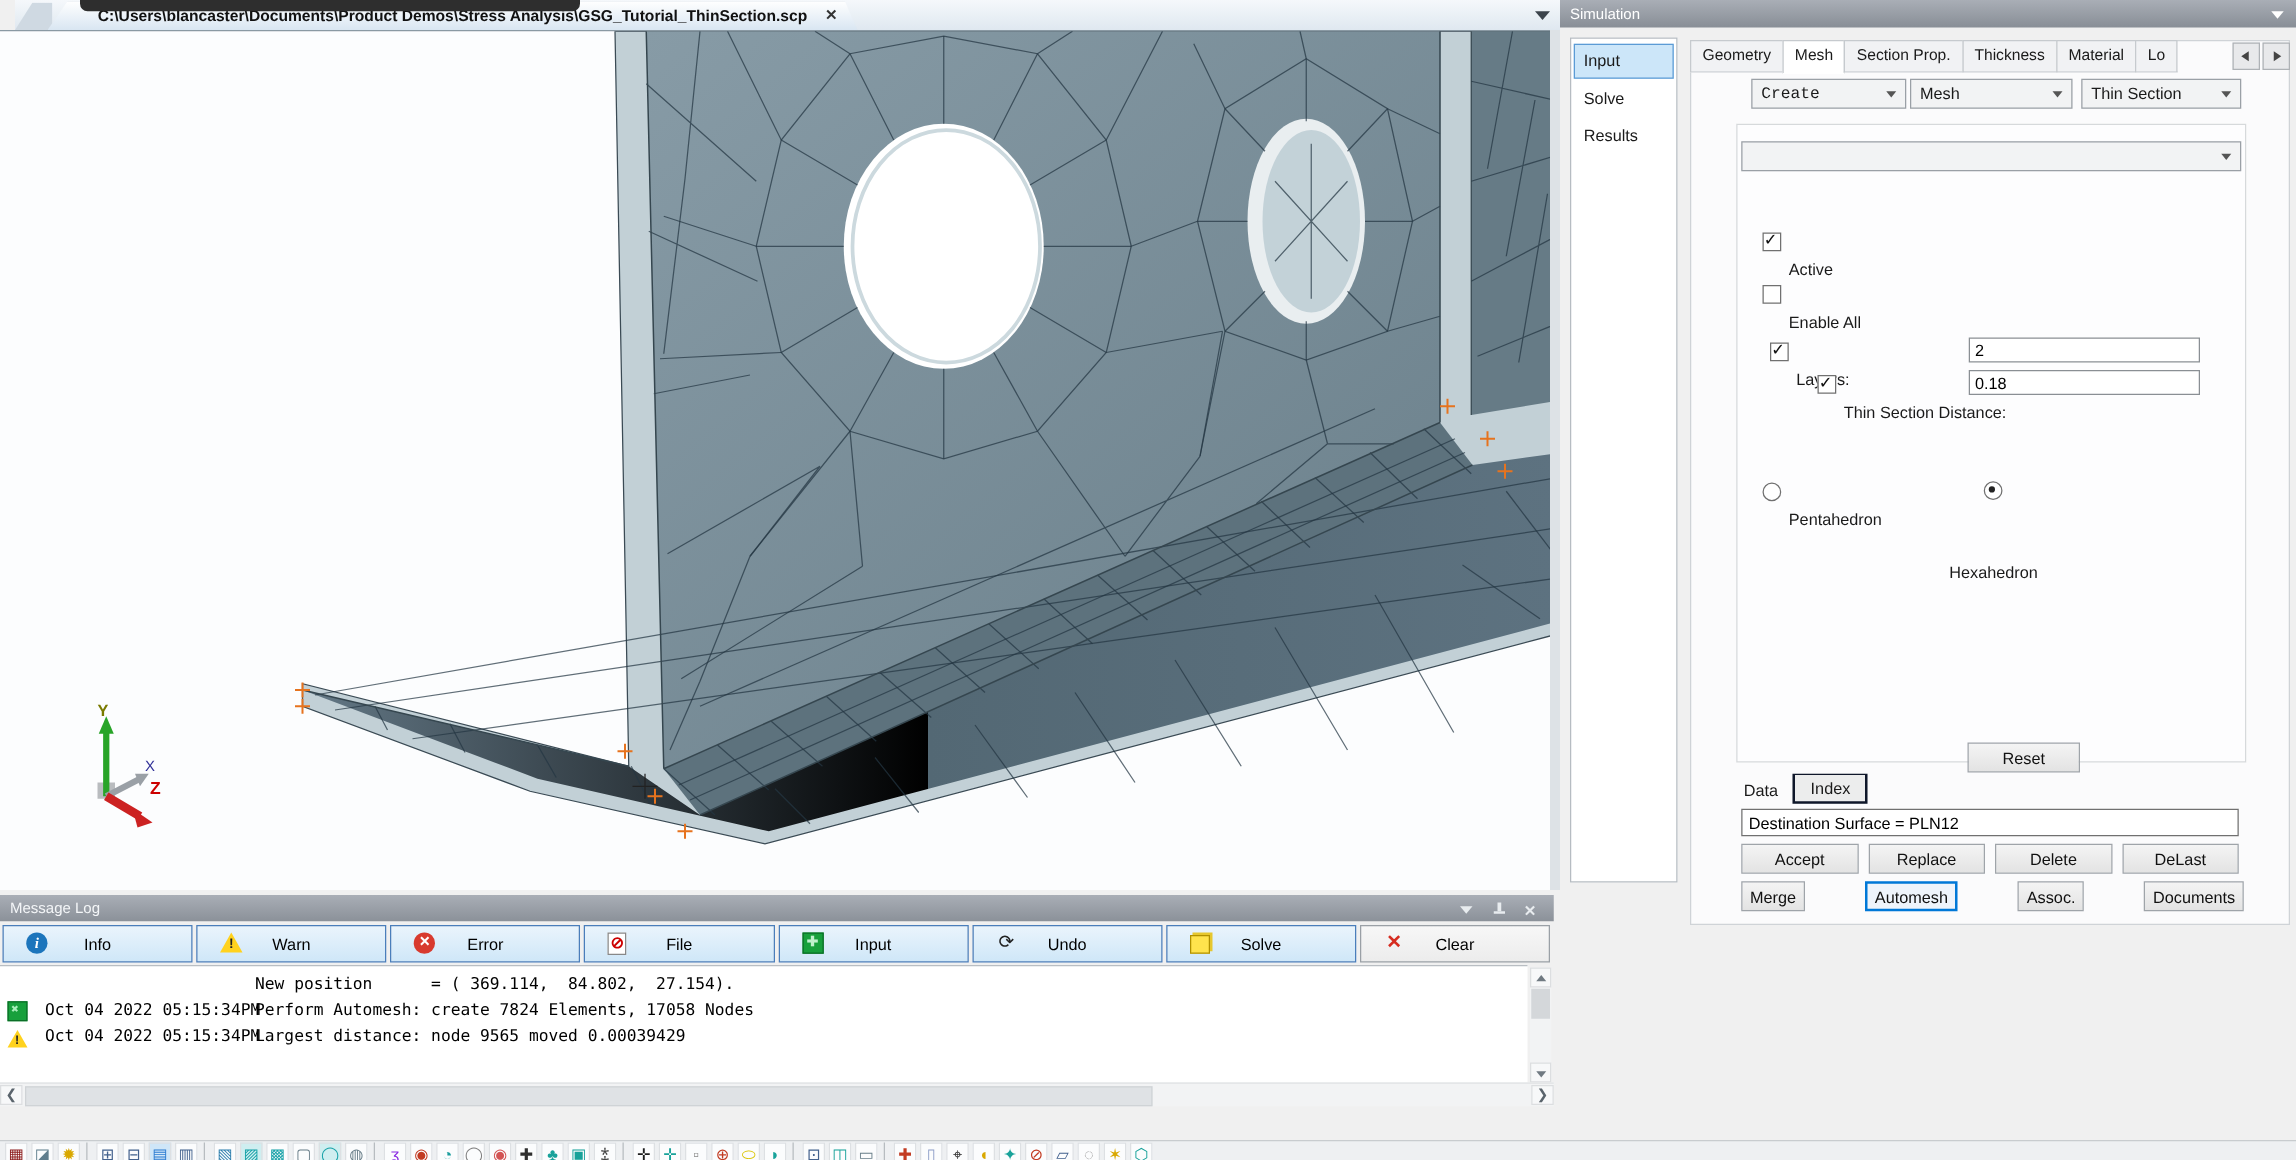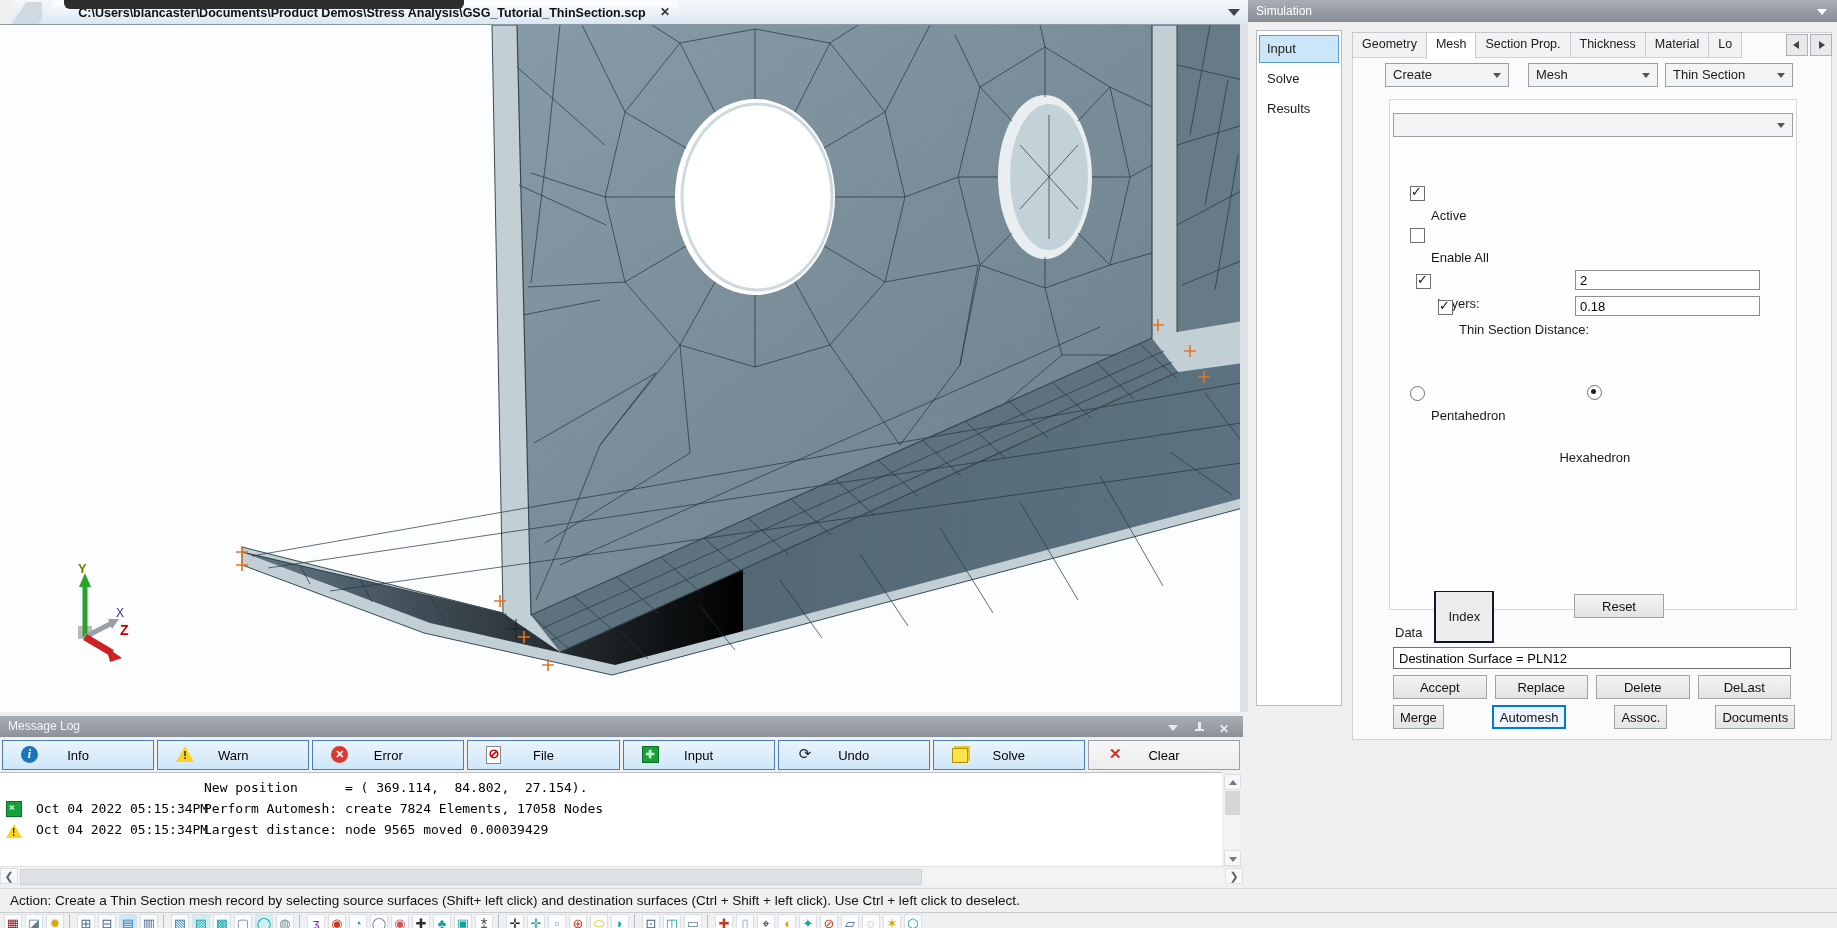--- a/index.html
+++ b/index.html
@@ -66,21 +66,21 @@
   .cb{width:13px;height:13px;border:1px solid #707070;background:#fff;position:relative;flex:none;}
   .cb.on::after{content:"✓";position:absolute;left:0px;top:-3px;font-size:13px;color:#111;}
   .radio{width:13px;height:13px;border:1px solid #707070;border-radius:50%;background:#fff;position:relative;flex:none;}
   .radio.on::after{content:"";position:absolute;left:3px;top:3px;width:5px;height:5px;border-radius:50%;background:#222;}
   .field{position:absolute;height:20px;border:1px solid #8a8f94;background:#fff;
     font:13px "Liberation Sans",sans-serif;padding:0 4px;box-sizing:border-box;}
   .btn{background:linear-gradient(#f4f4f4,#e3e3e3);border:1px solid #9fa4a9;
     font:13px "Liberation Sans",sans-serif;cursor:pointer;color:#111;}
   .reset-btn{position:absolute;left:184px;top:494px;width:90px;height:24px;}
   .datatabs{position:absolute;left:40px;top:582px;height:28px;display:flex;align-items:flex-end;gap:10px;}
-  .datatab{padding:17px 12px;border:2px solid #0f172a;background:#eceded;cursor:pointer;border-top-width:1px;}
+  .datatab{padding:3px 12px;border:2px solid #0f172a;background:#eceded;cursor:pointer;border-top-width:1px;}
   .datatab.active{border:none;background:transparent;padding:3px 2px;}
   .dest-input{position:absolute;left:40px;top:614px;width:398px;height:22px;
     border:1px solid #707070;background:#fff;font:13px "Liberation Sans",sans-serif;
     padding:0 5px;box-sizing:border-box;white-space:pre;}
   .abtn-row{position:absolute;left:40px;width:398px;height:24px;display:flex;gap:8px;}
   .abtn-row .btn{flex:1;}
   .btn.focused{border:2px solid #0078d7;background:#eef4fb;}
   
   .msglog{position:absolute;left:0;top:716px;width:1243px;height:172px;background:#f0f0f0;}
   .ml-title{position:absolute;left:0;top:0;width:100%;height:21px;
@@ -311,21 +311,21 @@
         <div class="tab-scrolls">
           <div class="tab-scroll left">
               <i></i>
             </div>
           <div class="tab-scroll right">
               <i></i>
             </div>
         </div>
       </div>
 
-      <div class="select grey" style="left:32px;top:30px;width:124px;">
+      <div class="select grey" style="left:48px;top:30px;width:124px;font-family:Liberation Mono, monospace;">
         <span>Create</span><span class="chev"></span>
       </div>
       <div class="select grey" style="left:175px;top:30px;width:130px;">
         <span>Mesh</span><span class="chev"></span>
       </div>
       <div class="select grey" style="left:312px;top:30px;width:128px;">
         <span>Thin Section</span><span class="chev"></span>
       </div>
 
       <div class="groupbox">
@@ -339,21 +339,21 @@
         </div>
         <div class="cb-row" style="left:20px;top:127px;">
           <span class="cb"></span>
           <span class="lbl">Enable All</span>
         </div>
         <div class="cb-row" style="left:26px;top:173px;">
           <span class="cb on"></span>
           <span class="lbl">Layers:</span>
         </div>
         <input class="field" style="left: 185px; top: 170px; width: 185px;" readonly="" value="2">
-        <div class="cb-row" style="left:20px;top:199px;padding-left:28px;">
+        <div class="cb-row" style="left:36px;top:199px;padding-left:28px;">
           <span class="cb on"></span>
           <span class="lbl">Thin Section Distance:</span>
         </div>
         <input class="field" style="left: 185px; top: 196px; width: 185px;" readonly="" value="0.18">
 
         <div style="position:absolute;left:20px;top:285px;display:flex;gap:54px;">
 
             <div class="cb-row" style="position:static;">
               <span class="radio"></span>
               <span class="lbl">Pentahedron</span>
@@ -490,114 +490,111 @@
           <i></i>
         </div>
     </div>
     <div class="hscroll">
       <div class="harrow left">❮</div>
       <div class="hthumb"></div>
       <div class="harrow right">❯</div>
     </div>
   </div>
 
-  <div class="statusbar">
-    <span>Action:  Create a Thin Section mesh record by selecting source surfaces (Shift+ left click) and destination surfaces (Ctrl + Shift + left click). Use Ctrl + left click to deselect.</span>
+  <div class="toolbar">
+
+      <span class="tbi icon" style="color: rgb(139, 26, 26);">▦</span>
+
+      <span class="tbi icon" style="color: rgb(95, 125, 140);">◪</span>
+
+      <span class="tbi icon" style="color: rgb(217, 168, 0);">✹</span>
+
+      <span class="tbi sep"></span>
+
+      <span class="tbi icon" style="color: rgb(68, 98, 142);">⊞</span>
+
+      <span class="tbi icon" style="color: rgb(68, 98, 142);">⊟</span>
+
+      <span class="tbi icon" style="color: rgb(45, 125, 210); background: rgb(207, 230, 248);">▤</span>
+
+      <span class="tbi icon" style="color: rgb(68, 98, 142);">▥</span>
+
+      <span class="tbi sep"></span>
+
+      <span class="tbi icon" style="color: rgb(46, 127, 174);">▧</span>
+
+      <span class="tbi icon" style="color: rgb(23, 162, 168); background: rgb(207, 238, 240);">▨</span>
+
+      <span class="tbi icon" style="color: rgb(23, 162, 168);">▩</span>
+
+      <span class="tbi icon" style="color: rgb(106, 127, 138);">▢</span>
+
+      <span class="tbi icon" style="color: rgb(23, 162, 168); background: rgb(207, 238, 240);">◯</span>
+
+      <span class="tbi icon" style="color: rgb(106, 127, 138);">◍</span>
+
+      <span class="tbi sep"></span>
+
+      <span class="tbi icon" style="color: rgb(138, 43, 226);">ʓ</span>
+
+      <span class="tbi icon" style="color: rgb(194, 59, 34);">◉</span>
+
+      <span class="tbi icon" style="color: rgb(27, 158, 158);">◔</span>
+
+      <span class="tbi icon" style="color: rgb(125, 125, 125);">◯</span>
+
+      <span class="tbi icon" style="color: rgb(211, 84, 84);">◉</span>
+
+      <span class="tbi icon" style="color: rgb(47, 47, 47);">✚</span>
+
+      <span class="tbi icon" style="color: rgb(24, 162, 154);">♣</span>
+
+      <span class="tbi icon" style="color: rgb(24, 162, 154);">▣</span>
+
+      <span class="tbi icon" style="color: rgb(68, 68, 68);">⁑</span>
+
+      <span class="tbi sep"></span>
+
+      <span class="tbi icon" style="color: rgb(29, 29, 29);">✛</span>
+
+      <span class="tbi icon" style="color: rgb(24, 162, 154);">✛</span>
+
+      <span class="tbi icon" style="color: rgb(138, 138, 138);">▫</span>
+
+      <span class="tbi icon" style="color: rgb(194, 59, 34);">⊕</span>
+
+      <span class="tbi icon" style="color: rgb(217, 196, 0);">⬭</span>
+
+      <span class="tbi icon" style="color: rgb(24, 162, 154);">◗</span>
+
+      <span class="tbi sep"></span>
+
+      <span class="tbi icon" style="color: rgb(68, 98, 142);">⊡</span>
+
+      <span class="tbi icon" style="color: rgb(24, 162, 154);">◫</span>
+
+      <span class="tbi icon" style="color: rgb(106, 127, 138);">▭</span>
+
+      <span class="tbi sep"></span>
+
+      <span class="tbi icon" style="color: rgb(194, 59, 34);">✚</span>
+
+      <span class="tbi icon" style="color: rgb(143, 159, 201);">▯</span>
+
+      <span class="tbi icon" style="color: rgb(47, 47, 47);">⌖</span>
+
+      <span class="tbi icon" style="color: rgb(217, 168, 0);">◖</span>
+
+      <span class="tbi icon" style="color: rgb(24, 162, 154);">✦</span>
+
+      <span class="tbi icon" style="color: rgb(194, 59, 34);">⊘</span>
+
+      <span class="tbi icon" style="color: rgb(68, 98, 142);">▱</span>
+
+      <span class="tbi icon" style="color: rgb(125, 125, 125);">◌</span>
+
+      <span class="tbi icon" style="color: rgb(217, 168, 0);">✶</span>
+
+      <span class="tbi icon" style="color: rgb(24, 162, 154);">⬡</span>
+
   </div>
-  <div class="toolbar">
-
-      <span class="tbi icon" style="color: rgb(139, 26, 26);">▦</span>
-
-      <span class="tbi icon" style="color: rgb(95, 125, 140);">◪</span>
-
-      <span class="tbi icon" style="color: rgb(217, 168, 0);">✹</span>
-
-      <span class="tbi sep"></span>
-
-      <span class="tbi icon" style="color: rgb(68, 98, 142);">⊞</span>
-
-      <span class="tbi icon" style="color: rgb(68, 98, 142);">⊟</span>
-
-      <span class="tbi icon" style="color: rgb(45, 125, 210); background: rgb(207, 230, 248);">▤</span>
-
-      <span class="tbi icon" style="color: rgb(68, 98, 142);">▥</span>
-
-      <span class="tbi sep"></span>
-
-      <span class="tbi icon" style="color: rgb(46, 127, 174);">▧</span>
-
-      <span class="tbi icon" style="color: rgb(23, 162, 168); background: rgb(207, 238, 240);">▨</span>
-
-      <span class="tbi icon" style="color: rgb(23, 162, 168);">▩</span>
-
-      <span class="tbi icon" style="color: rgb(106, 127, 138);">▢</span>
-
-      <span class="tbi icon" style="color: rgb(23, 162, 168); background: rgb(207, 238, 240);">◯</span>
-
-      <span class="tbi icon" style="color: rgb(106, 127, 138);">◍</span>
-
-      <span class="tbi sep"></span>
-
-      <span class="tbi icon" style="color: rgb(138, 43, 226);">ʓ</span>
-
-      <span class="tbi icon" style="color: rgb(194, 59, 34);">◉</span>
-
-      <span class="tbi icon" style="color: rgb(27, 158, 158);">◔</span>
-
-      <span class="tbi icon" style="color: rgb(125, 125, 125);">◯</span>
-
-      <span class="tbi icon" style="color: rgb(211, 84, 84);">◉</span>
-
-      <span class="tbi icon" style="color: rgb(47, 47, 47);">✚</span>
-
-      <span class="tbi icon" style="color: rgb(24, 162, 154);">♣</span>
-
-      <span class="tbi icon" style="color: rgb(24, 162, 154);">▣</span>
-
-      <span class="tbi icon" style="color: rgb(68, 68, 68);">⁑</span>
-
-      <span class="tbi sep"></span>
-
-      <span class="tbi icon" style="color: rgb(29, 29, 29);">✛</span>
-
-      <span class="tbi icon" style="color: rgb(24, 162, 154);">✛</span>
-
-      <span class="tbi icon" style="color: rgb(138, 138, 138);">▫</span>
-
-      <span class="tbi icon" style="color: rgb(194, 59, 34);">⊕</span>
-
-      <span class="tbi icon" style="color: rgb(217, 196, 0);">⬭</span>
-
-      <span class="tbi icon" style="color: rgb(24, 162, 154);">◗</span>
-
-      <span class="tbi sep"></span>
-
-      <span class="tbi icon" style="color: rgb(68, 98, 142);">⊡</span>
-
-      <span class="tbi icon" style="color: rgb(24, 162, 154);">◫</span>
-
-      <span class="tbi icon" style="color: rgb(106, 127, 138);">▭</span>
-
-      <span class="tbi sep"></span>
-
-      <span class="tbi icon" style="color: rgb(194, 59, 34);">✚</span>
-
-      <span class="tbi icon" style="color: rgb(143, 159, 201);">▯</span>
-
-      <span class="tbi icon" style="color: rgb(47, 47, 47);">⌖</span>
-
-      <span class="tbi icon" style="color: rgb(217, 168, 0);">◖</span>
-
-      <span class="tbi icon" style="color: rgb(24, 162, 154);">✦</span>
-
-      <span class="tbi icon" style="color: rgb(194, 59, 34);">⊘</span>
-
-      <span class="tbi icon" style="color: rgb(68, 98, 142);">▱</span>
-
-      <span class="tbi icon" style="color: rgb(125, 125, 125);">◌</span>
-
-      <span class="tbi icon" style="color: rgb(217, 168, 0);">✶</span>
-
-      <span class="tbi icon" style="color: rgb(24, 162, 154);">⬡</span>
-
-  </div>
 
 </div>
 
 </body></html>

